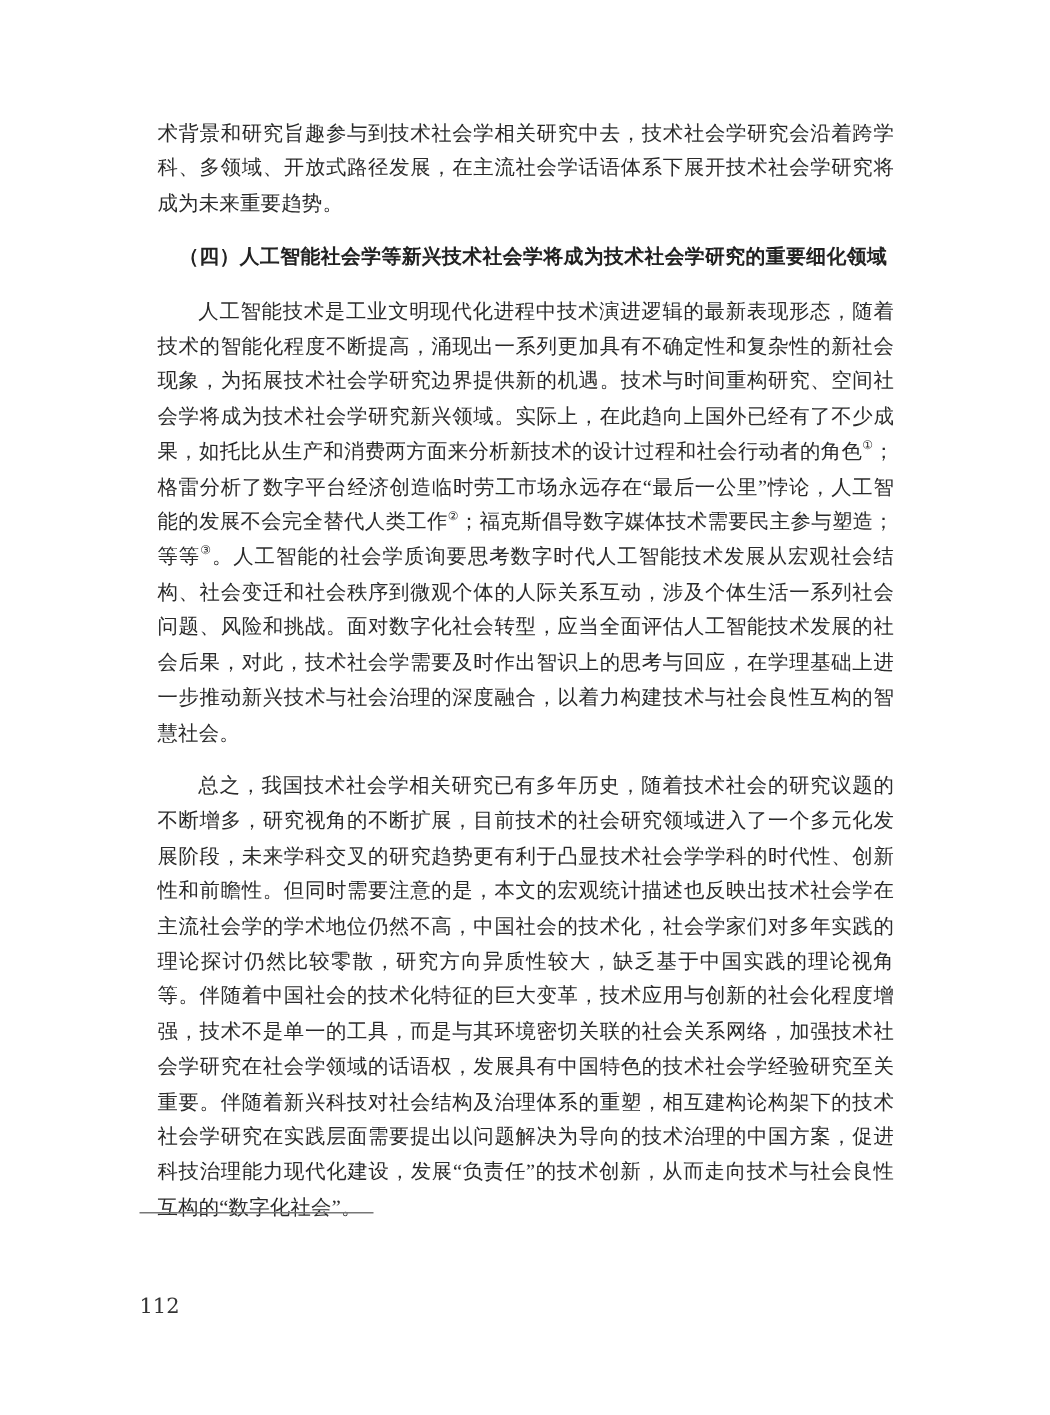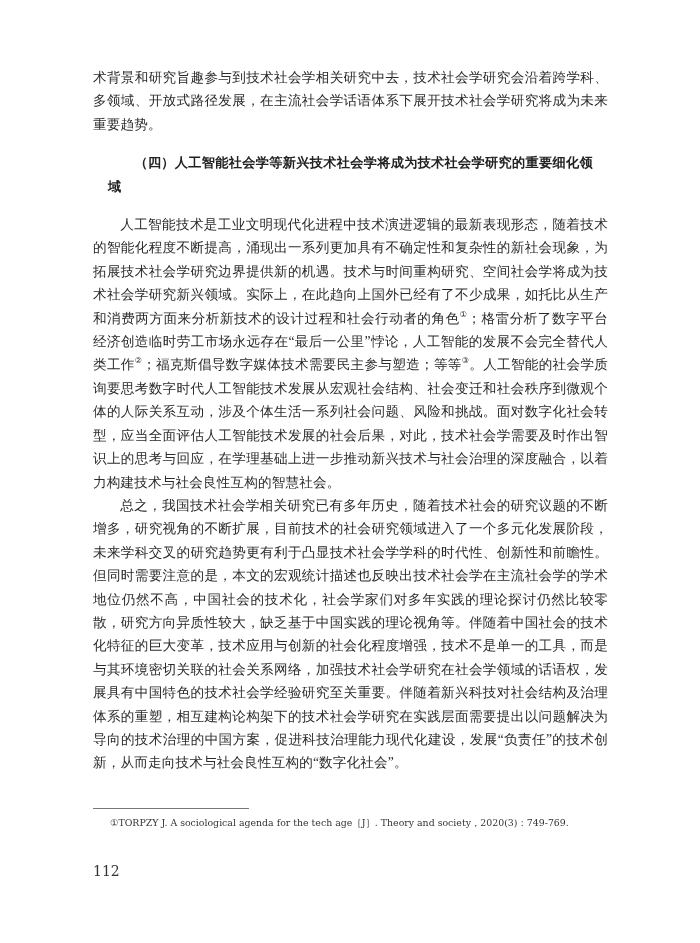--- a/index.html
+++ b/index.html
@@ -1,22 +1,22 @@
 <!DOCTYPE html>
 <html><head>
   <meta charset="utf-8">
   <style>
     html, body { margin: 0; padding: 0; background: #ffffff; }
     body { width: 700px; height: 943px; position: relative; overflow: hidden;
       font-family: "DejaVu Serif", "Liberation Serif", serif; color: #2a2a2a; }
     .page { position: absolute; left: 93px; top: 66px; width: 515px; }
-    p.body { margin: 0; font-size: 13.6px; line-height: 23.4px; text-align: justify;
+    p.body { margin: 12px; font-size: 13.6px; line-height: 23.4px; text-align: justify;
       text-justify: inter-character; letter-spacing: 0.15px; }
     p.indent { text-indent: 2em; font-family: Liberation Serif, serif; }
-    h3.section { margin: 15px; font-family: "DejaVu Sans", "Liberation Sans", sans-serif;
+    h3.section { margin: 0; font-family: "DejaVu Sans", "Liberation Sans", sans-serif;
       font-weight: bold; font-size: 13.2px; line-height: 23.4px; text-indent: 2em;
       color: #222; letter-spacing: 0.3px; }
     sup { font-size: 8px; line-height: 0; vertical-align: super; }
     .editor { margin-top: 13px; text-align: right; font-family: "DejaVu Sans", "Liberation Sans", sans-serif;
       font-size: 11.5px; font-weight: bold; color: #333; }
     .fn-rule { position: absolute; left: 93px; top: 808px; width: 156px; border-top: 1px solid #777; }
     .footnotes { position: absolute; left: 110px; top: 815px; width: 500px; }
     .fn { font-size: 9.4px; line-height: 15.4px; color: #333; white-space: nowrap; }
     .pageno { position: absolute; left: 93px; top: 863px; font-size: 14px; color: #333; }
   </style>
@@ -25,16 +25,15 @@
 
 <div class="page">
   <p class="body">术背景和研究旨趣参与到技术社会学相关研究中去，技术社会学研究会沿着跨学科、多领域、开放式路径发展，在主流社会学话语体系下展开技术社会学研究将成为未来重要趋势。</p>
   <h3 class="section">（四）人工智能社会学等新兴技术社会学将成为技术社会学研究的重要细化领域</h3>
   <p class="body indent"><span>人工智能技术是工业文明现代化进程中技术演进逻辑的最新表现形态，随着技术的智能化程度不断提高，涌现出一系列更加具有不确定性和复杂性的新社会现象，为拓展技术社会学研究边界提供新的机遇。技术与时间重构研究、空间社会学将成为技术社会学研究新兴领域。实际上，在此趋向上国外已经有了不少成果，如托比从生产和消费两方面来分析新技术的设计过程和社会行动者的角色</span><sup>①</sup><span>；格雷分析了数字平台经济创造临时劳工市场永远存在“最后一公里”悖论，人工智能的发展不会完全替代人类工作</span><sup>②</sup><span>；福克斯倡导数字媒体技术需要民主参与塑造；等等</span><sup>③</sup><span>。人工智能的社会学质询要思考数字时代人工智能技术发展从宏观社会结构、社会变迁和社会秩序到微观个体的人际关系互动，涉及个体生活一系列社会问题、风险和挑战。面对数字化社会转型，应当全面评估人工智能技术发展的社会后果，对此，技术社会学需要及时作出智识上的思考与回应，在学理基础上进一步推动新兴技术与社会治理的深度融合，以着力构建技术与社会良性互构的智慧社会。</span></p>
   <p class="body indent">总之，我国技术社会学相关研究已有多年历史，随着技术社会的研究议题的不断增多，研究视角的不断扩展，目前技术的社会研究领域进入了一个多元化发展阶段，未来学科交叉的研究趋势更有利于凸显技术社会学学科的时代性、创新性和前瞻性。但同时需要注意的是，本文的宏观统计描述也反映出技术社会学在主流社会学的学术地位仍然不高，中国社会的技术化，社会学家们对多年实践的理论探讨仍然比较零散，研究方向异质性较大，缺乏基于中国实践的理论视角等。伴随着中国社会的技术化特征的巨大变革，技术应用与创新的社会化程度增强，技术不是单一的工具，而是与其环境密切关联的社会关系网络，加强技术社会学研究在社会学领域的话语权，发展具有中国特色的技术社会学经验研究至关重要。伴随着新兴科技对社会结构及治理体系的重塑，相互建构论构架下的技术社会学研究在实践层面需要提出以问题解决为导向的技术治理的中国方案，促进科技治理能力现代化建设，发展“负责任”的技术创新，从而走向技术与社会良性互构的“数字化社会”。</p>
 </div>
 
 <div class="fn-rule"></div>
 <div class="footnotes">
-  <div class="fn">①TORPZY J. A sociological agenda for the tech age［J］. Theory and society，2020(3)：749-769.</div>
 </div>
 
 <div class="pageno">112</div>
 
 </body></html>

